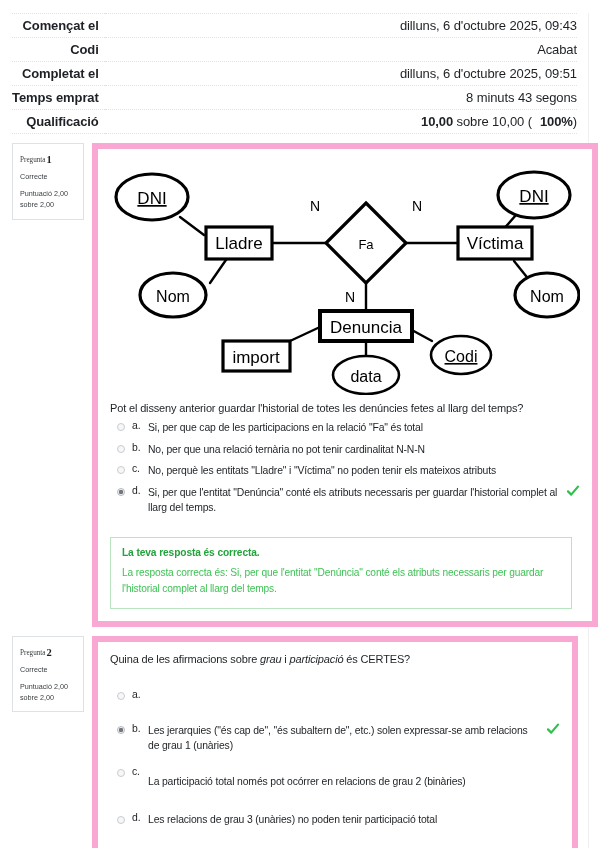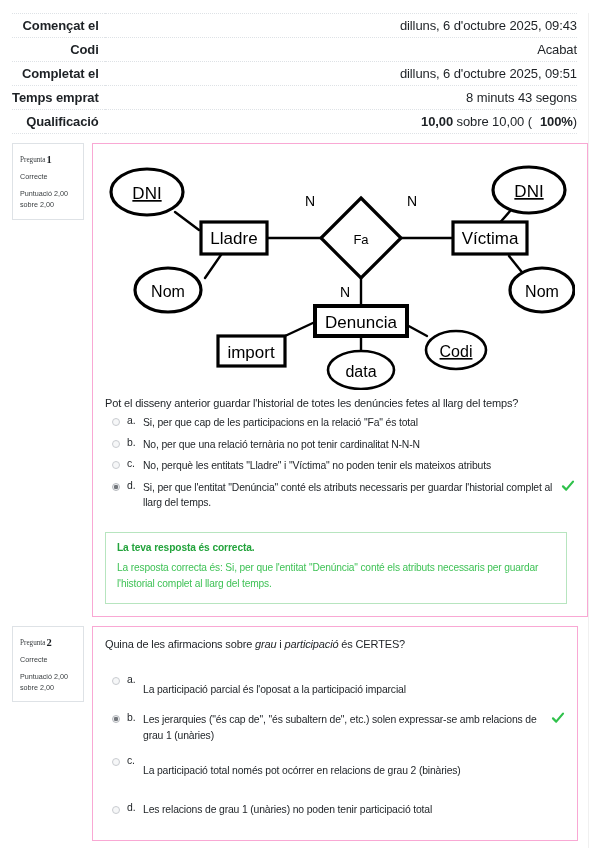--- a/index.html
+++ b/index.html
@@ -74,21 +74,21 @@
     font-weight: bold;
     color: #1d2125;
     vertical-align: -1px;
     margin-left: 1px;
   }
   .qinfo .qstate { margin-bottom: 6px; }
   .qinfo .qgrade { line-height: 1.5; }
 
   .qbody {
     flex: 1;
-    border: 1px solid #f9a8d4;
+    border: 6px solid #f9a8d4;
     background: #fff;
     margin-left: 8px;
     padding: 10px 12px 12px 12px;
     min-height: 40px;
   }
 
   
   .er-wrap {
     width: 100%;
     display: block;
@@ -361,40 +361,39 @@
     </div>
 
     <div class="qbody">
 
       <p class="qtext"><span>Quina de les afirmacions sobre </span><em>grau</em><span> i </span><em>participació</em><span> és CERTES?</span></p>
 
       <ul class="answers" style="margin-top:12px;">
         <li class="answer spaced">
           <span class="radio"></span>
           <span class="alpha">a.</span>
-          <span class="atext lowered">La participació parcial és l'oposat a la participació imparcial</span>
         </li>
         <li class="answer" style="padding-top:14px;">
           <span class="radio checked"></span>
           <span class="alpha">b.</span>
           <span class="atext">Les jerarquies ("és cap de", "és subaltern de", etc.) solen expressar-se amb relacions de grau 1 (unàries)</span>
           <span class="tick" style="top:13px;">
             <svg viewBox="0 0 14 14" width="14" height="14">
                 <path d="M2 7.4 L5.2 10.6 L12 2.6" fill="none" stroke="#2fc14b" stroke-width="2.2" stroke-linecap="round" stroke-linejoin="round"></path>
               </svg>
           </span>
         </li>
         <li class="answer spaced">
           <span class="radio"></span>
           <span class="alpha">c.</span>
           <span class="atext lowered">La participació total només pot ocórrer en relacions de grau 2 (binàries)</span>
         </li>
         <li class="answer" style="padding-top:22px;padding-bottom:10px;">
           <span class="radio" style="margin-top:4px;"></span>
           <span class="alpha">d.</span>
-          <span class="atext">Les relacions de grau 1 (unàries) no poden tenir participació total</span>
+          <span class="atext">Les relacions de grau 3 (unàries) no poden tenir participació total</span>
         </li>
       </ul>
 
     </div>
   </div>
 
 </div>
 
 </body></html>

